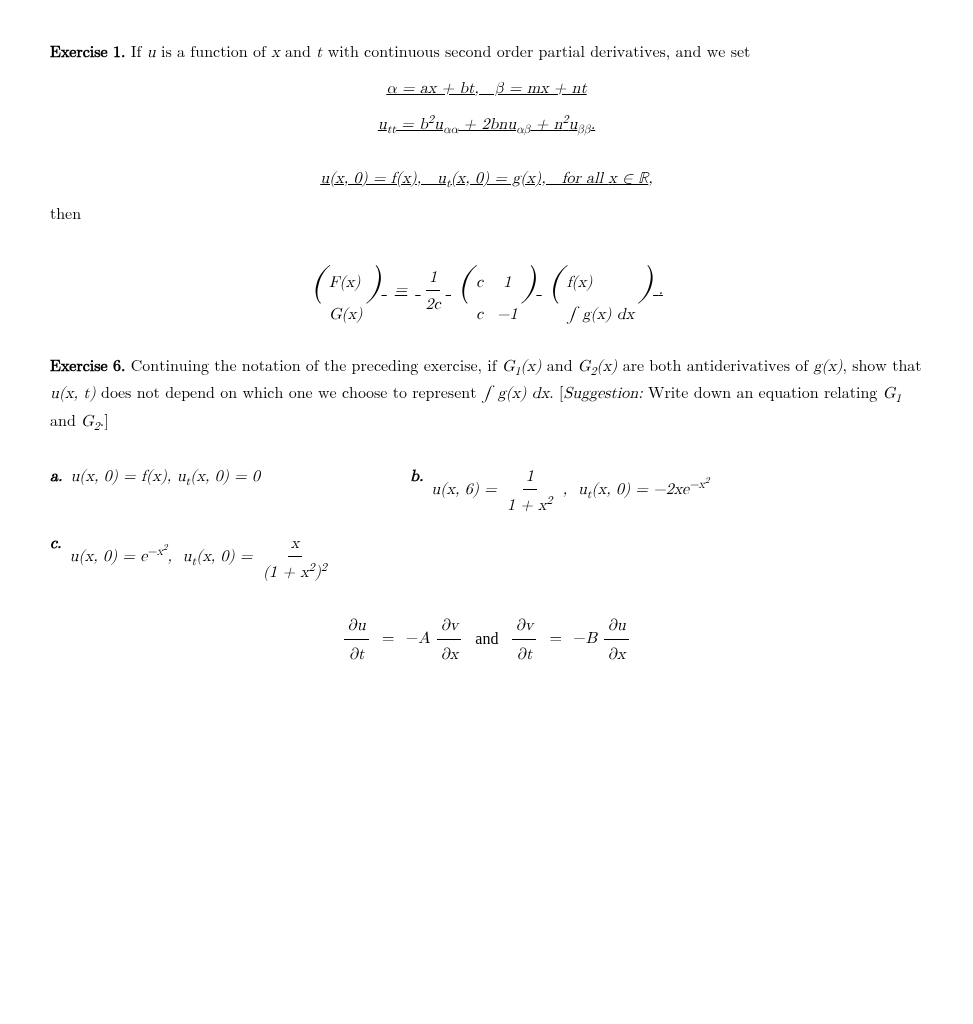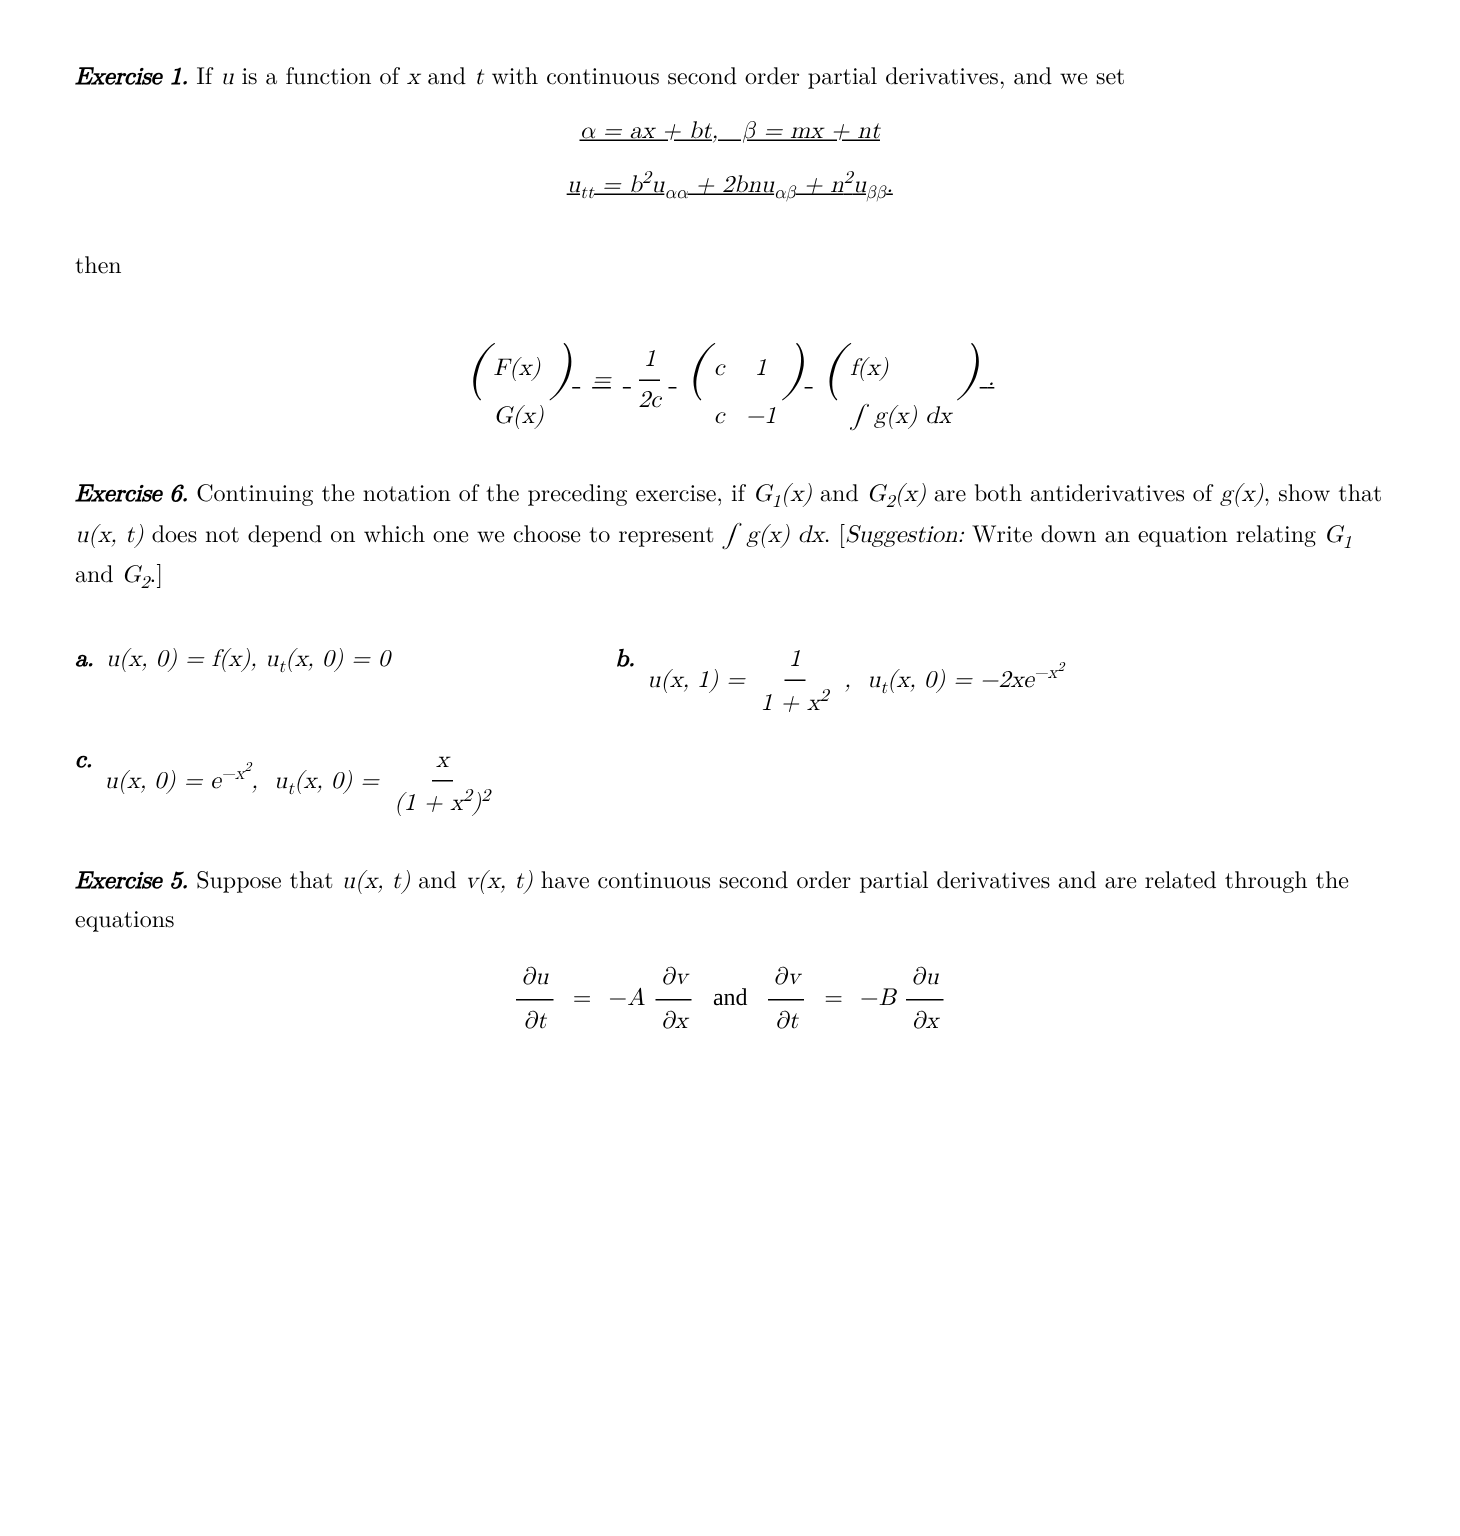--- a/index.html
+++ b/index.html
@@ -12,21 +12,21 @@
       max-width: 973px;
       line-height: 1.5;
     }
     .exercise {
       margin-bottom: 28px;
     }
     .exercise-text {
       margin-bottom: 6px;
       line-height: 1.6;
     }
-    .bold { font-weight: bold; font-style: italic; }
+    .bold { font-weight: bold; }
     .math-block {
       text-align: center;
       margin: 10px 0;
       font-style: italic;
       text-decoration: underline;
     }
     .math-inline { font-style: italic; }
     sup { font-size: 0.75em; vertical-align: super; }
     sub { font-size: 0.75em; vertical-align: sub; }
 
@@ -128,20 +128,25 @@
     <span class="math-inline">α = ax + bt,&nbsp;&nbsp; β = mx + nt</span>
   </div>
   <div class="math-block">
     <span class="math-inline">
       u<sub>tt</sub> = b<sup>2</sup>u<sub>αα</sub> + 2bnu<sub>αβ</sub> + n<sup>2</sup>u<sub>ββ</sub>.
     </span>
   </div>
 </div>
 
 <div class="exercise">
+  <div class="math-block">
+    <span class="math-inline">
+      u(x, 0) = f(x),&nbsp;&nbsp; u<sub>t</sub>(x, 0) = g(x),&nbsp;&nbsp; for all <span class="math-inline">x ∈ ℝ</span>,
+    </span>
+  </div>
   <div class="exercise-text">then</div>
   <div class="math-block">
     <span class="matrix-container">
       <span class="matrix-paren">(</span>
       <div class="matrix-content matrix-1col" style="row-gap:8px;">
         <span><span class="math-inline">F(x)</span></span>
         <span><span class="math-inline">G(x)</span></span>
       </div>
       <span class="matrix-paren">)</span>
     </span>
@@ -186,21 +191,21 @@
     <div class="part-row">
       <div class="part-item">
         <span class="part-label">a.</span>
         <span>
           <span class="math-inline">u(x, 0) = f(x),</span> <span class="math-inline">u<sub>t</sub>(x, 0) = 0</span>
         </span>
       </div>
       <div class="part-item">
         <span class="part-label">b.</span>
         <span>
-          <span class="math-inline">u(x, 1) = </span>
+          <span class="math-inline">u(x, 6) = </span>
           <span class="fraction" style="display:inline-flex;">
             <span class="numerator">1</span>
             <span class="denominator">1 + x<sup>2</sup></span>
           </span>
           <span class="math-inline">,</span>&nbsp; <span class="math-inline">u<sub>t</sub>(x, 0) = −2xe<sup>−x<sup>2</sup></sup></span>
         </span>
       </div>
     </div>
     <div class="part-row">
       <div class="part-item">
@@ -211,25 +216,20 @@
             <span class="numerator">x</span>
             <span class="denominator">(1 + x<sup>2</sup>)<sup>2</sup></span>
           </span>
         </span>
       </div>
     </div>
   </div>
 </div>
 
 <div class="exercise">
-  <div class="exercise-text">
-    <span class="bold">Exercise 5.</span>
-    Suppose that <span class="math-inline">u(x, t)</span> and <span class="math-inline">v(x, t)</span> have continuous second order partial derivatives
-    and are related through the equations
-  </div>
   <div class="big-eq-row">
     <span>
       <span class="partial-frac">
         <span class="numerator"><span class="math-inline">∂u</span></span>
         <span class="denominator"><span class="math-inline">∂t</span></span>
       </span>
       <span style="margin:0 6px;">=</span>
       <span>−<span class="math-inline">A</span></span>
       <span class="partial-frac">
         <span class="numerator"><span class="math-inline">∂v</span></span>

